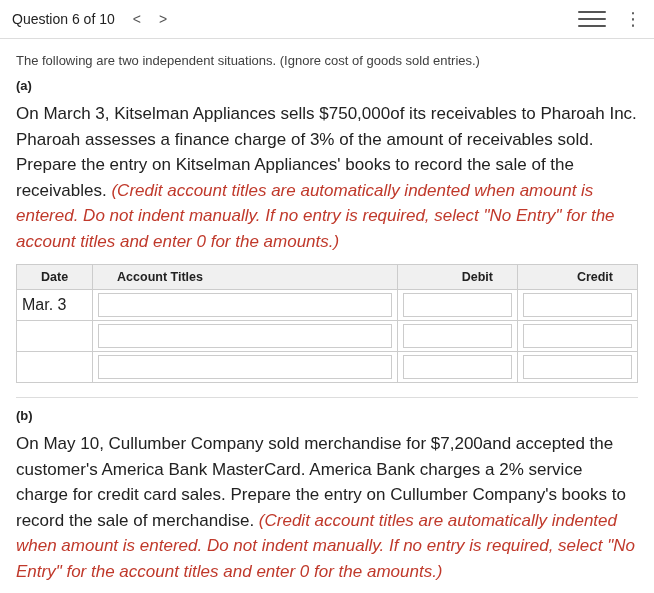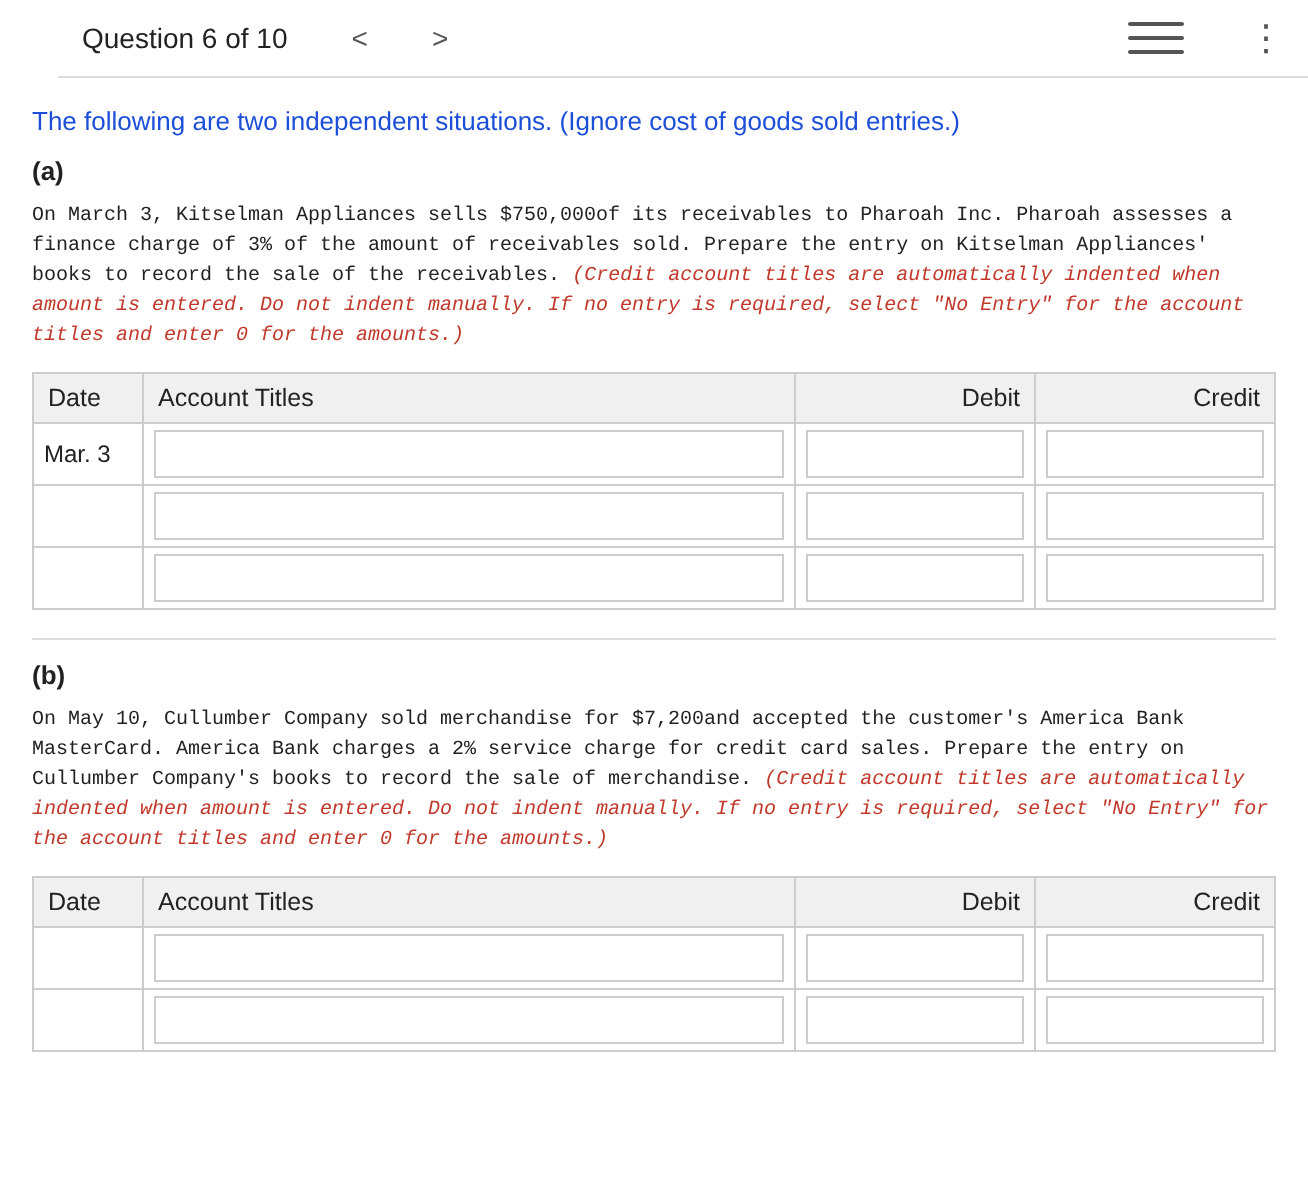--- a/index.html
+++ b/index.html
@@ -10,22 +10,21 @@
       color: #222;
       width: 654px;
       min-height: 593px;
     }
     .top-bar {
       display: flex;
       align-items: center;
       padding: 8px 12px;
       border-bottom: 1px solid #ddd;
       background: #fff;
-      gap: 24px;
-      margin-left: 29px;
+      gap: 10px;
     }
     .question-label {
       font-size: 14px;
       font-weight: 500;
       color: #222;
       margin-right: 4px;
     }
     .nav-arrow {
       cursor: pointer;
       font-size: 14px;
@@ -53,61 +52,60 @@
       font-size: 18px;
       color: #555;
       cursor: pointer;
       margin-left: 8px;
     }
     .main-content {
       padding: 14px 16px;
     }
     .intro-text {
       font-size: 13px;
-      color: #1d4ed8;
+      color: #404040;
       margin-bottom: 0;
     }
     .part-label {
       font-weight: bold;
       font-size: 13px;
       margin-bottom: 8px;
       margin-top: 10px;
     }
     .desc-text {
-      font-size: 10px;
+      font-size: 17px;
       color: #222;
       line-height: 1.5;
       margin-bottom: 10px;
-      font-family: Liberation Mono, monospace;
     }
     .italic-red {
       color: #c0392b;
       font-style: italic;
     }
     .journal-table {
       width: 100%;
       border-collapse: collapse;
       margin-bottom: 14px;
     }
     .journal-table th {
       background: #f0f0f0;
       border: 1px solid #ccc;
-      padding: 5px 7px;
+      padding: 5px 24px;
       text-align: left;
       font-size: 12.5px;
-      font-weight: normal;
+      font-weight: bold;
     }
     .journal-table th.center { text-align: right; }
     .journal-table td {
       border: 1px solid #ccc;
       padding: 3px 5px;
       vertical-align: middle;
     }
     .journal-table td.date-cell {
-      font-size: 12px;
+      font-size: 16px;
       white-space: nowrap;
       width: 52px;
     }
     .journal-table input[type="text"] {
       width: 100%;
       border: 1px solid #ccc;
       padding: 3px 5px;
       font-size: 12px;
       outline: none;
       background: #fff;

